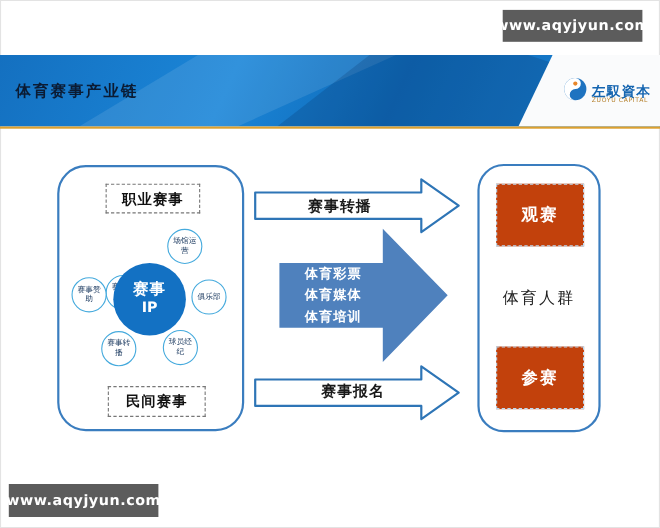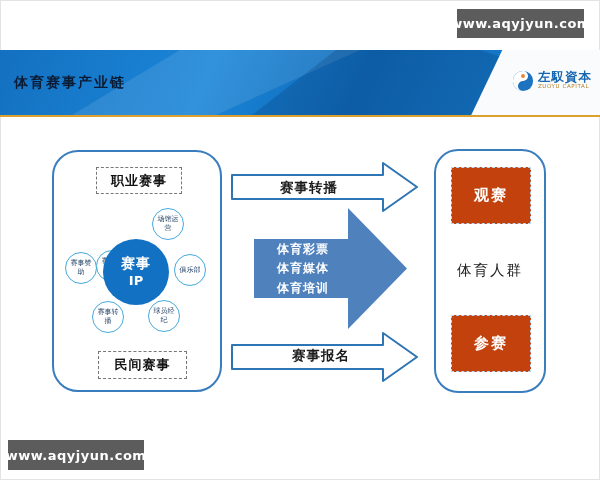--- a/index.html
+++ b/index.html
@@ -18,21 +18,21 @@
     background:linear-gradient(115deg,#1470c0 0%,#1b86d8 35%,#0f6ab8 60%,#1b84d6 100%);}
   .hdr-light{position:absolute;inset:0;background:rgba(255,255,255,.10);
     clip-path:polygon(30% 0,60% 0,36% 100%,12% 100%);}
   .hdr-dark{position:absolute;inset:0;background:rgba(6,42,90,.20);
     clip-path:polygon(56% 0,80% 0,100% 60%,100% 100%,42% 100%);}
   .hdr-wedge{position:absolute;right:0;top:0;width:148px;height:100%;background:#fafbfc;
     clip-path:polygon(34% 0,100% 0,100% 100%,13% 100%);}
   #header-title{position:absolute;left:14px;top:50%;transform:translateY(-50%);
     font-size:14px;font-weight:bold;color:#0b1b33;letter-spacing:2px;}
   #logo{position:absolute;right:8px;top:50%;transform:translateY(-50%);
-    display:flex;align-items:flex-start;gap:4px;}
+    display:flex;align-items:flex-end;gap:4px;}
   .logo-txt{display:flex;flex-direction:column;line-height:1.1;}
   .logo-cn{font-size:12.5px;font-weight:bold;color:#1565b0;letter-spacing:1px;}
   .logo-en{font-size:5.5px;color:#b5812e;letter-spacing:.6px;}
   #gold-line{position:absolute;left:0;top:115px;width:600px;height:2px;background:#dca02f;}
   
   .panel{position:absolute;background:#fff;border:2px solid #3a7dbf;}
   #left-panel{left:52px;top:150px;width:166px;height:238px;border-radius:26px;}
   #right-panel{left:434px;top:149px;width:108px;height:240px;border-radius:24px;}
   .dashed-box{position:absolute;border:1.5px dashed #777;background:#fff;
     display:flex;align-items:center;justify-content:center;

